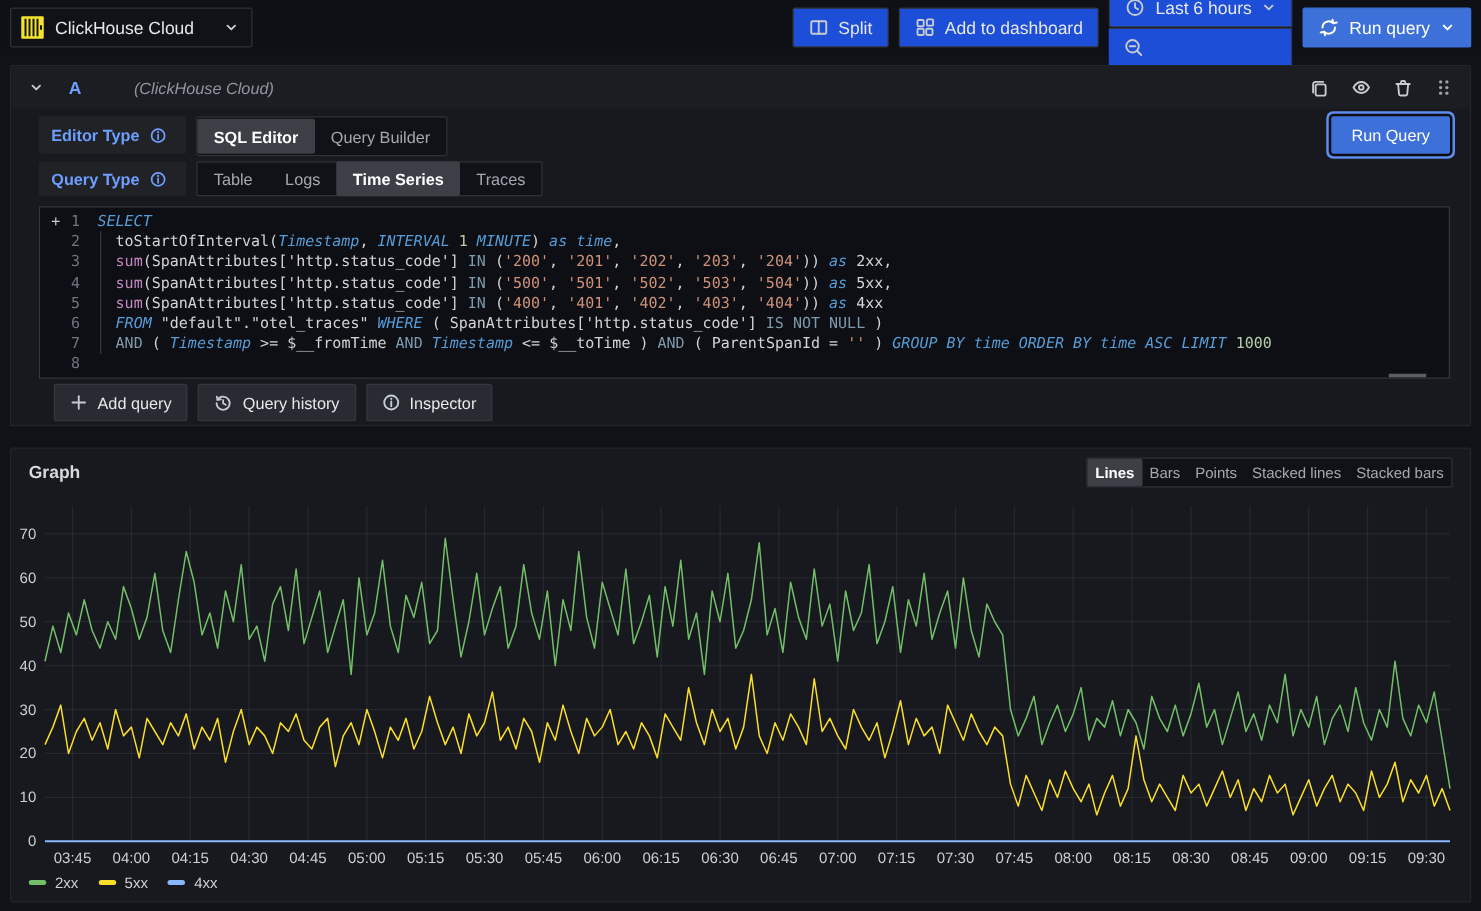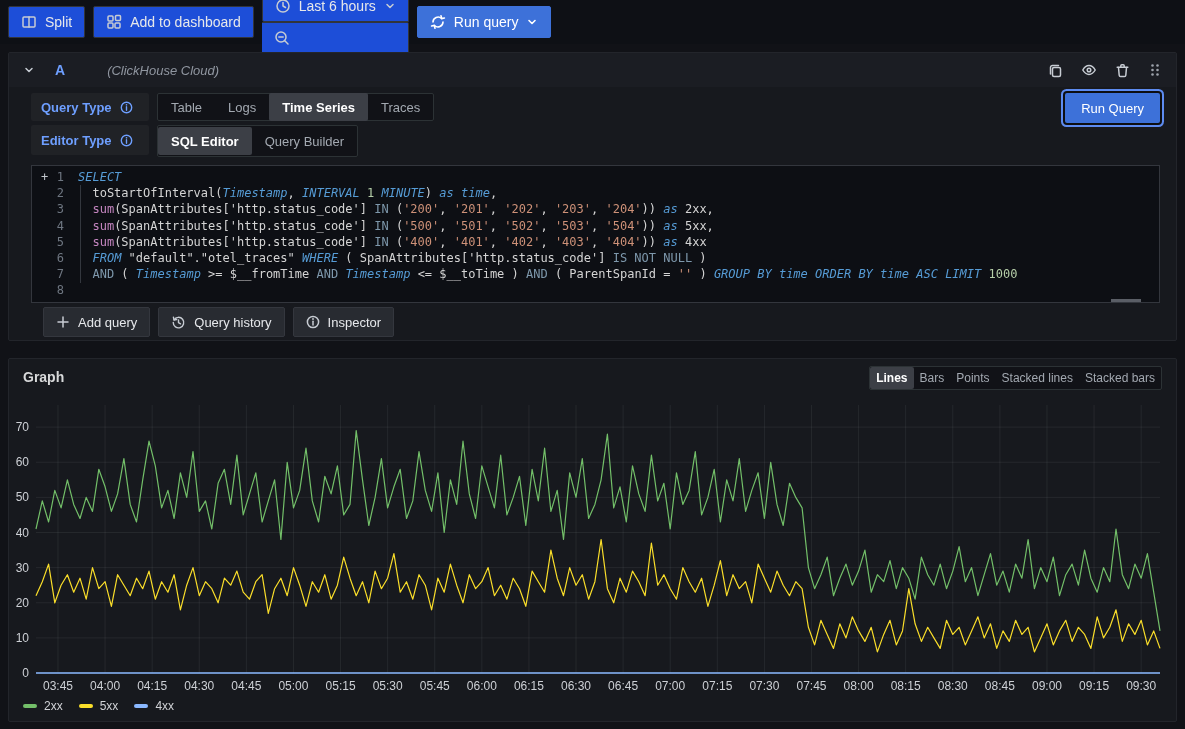--- a/index.html
+++ b/index.html
@@ -65,20 +65,38 @@
   #graph-modes button { height:22px; padding:0 6px; font-size:12px; }
   #graph-svg { position:absolute; left:6px; top:34px; }
   #graph-legend { position:absolute; left:14px; top:340px; display:flex; gap:16px; align-items:center; }
   .leg-item { display:flex; align-items:center; gap:7px; font-size:12px; color:#D0D2D6; cursor:pointer; }
   .leg-swatch { width:14px; height:4px; border-radius:2px; }
 </style>
 </head>
 <body>
 
 <div class="topbar">
+  <button class="ds-picker">
+    <span>
+      <svg class="ic" width="20" height="20" viewBox="0 0 20 20">
+        <rect x="1" y="1" width="18" height="18" rx="1" fill="#F3E32C"></rect>
+        <rect x="3.6" y="3" width="1.6" height="14" fill="#15161B"></rect>
+        <rect x="6.8" y="3" width="1.6" height="14" fill="#15161B"></rect>
+        <rect x="10.0" y="3" width="1.6" height="14" fill="#15161B"></rect>
+        <rect x="13.2" y="3" width="1.6" height="14" fill="#15161B"></rect>
+        <rect x="16.0" y="8.2" width="1.6" height="3.6" fill="#15161B"></rect>
+      </svg>
+    </span>
+    <span class="lbl">ClickHouse Cloud</span>
+    <span>
+      <svg class="ic" width="12" height="12" viewBox="0 0 12 12">
+          <polyline class="stroke" points="3,4.5 6,7.5 9,4.5"></polyline>
+        </svg>
+    </span>
+  </button>
   <div class="topbar-right">
     <button class="tb-btn">
       <span>
         <svg class="ic" width="16" height="16" viewBox="0 0 16 16">
           <rect x="2" y="3" width="12" height="10" rx="1" class="stroke"></rect>
           <line x1="8" y1="3" x2="8" y2="13" class="stroke"></line>
         </svg>
       </span>
       <span>Split</span>
     </button>
@@ -177,52 +195,52 @@
             <circle cx="9.5" cy="12.5" r="1.3" fill="#9DA3AB"></circle>
         </svg>
       </span>
     </span>
   </div>
 
   <div class="qbody">
     <button id="run-query-btn">Run Query</button>
 
     <div class="formrow">
+      <div class="inline-label">
+        <span>Editor Type</span>
+        <span>
+          <svg class="ic" width="13" height="13" viewBox="0 0 14 14">
+            <circle cx="7" cy="7" r="5.6" class="stroke-blue"></circle>
+            <line x1="7" y1="6.2" x2="7" y2="10" class="stroke-blue"></line>
+            <circle cx="7" cy="4" r="0.9" fill="#6E9FFF"></circle>
+          </svg>
+        </span>
+      </div>
+      <div class="seg" id="editor-type-group" style="height:32px">
+          <button class="active">SQL Editor</button>
+          <button class="">Query Builder</button>
+        </div>
+    </div>
+
+    <div class="formrow">
       <div class="inline-label" style="height:28px">
         <span>Query Type</span>
         <span>
           <svg class="ic" width="13" height="13" viewBox="0 0 14 14">
             <circle cx="7" cy="7" r="5.6" class="stroke-blue"></circle>
             <line x1="7" y1="6.2" x2="7" y2="10" class="stroke-blue"></line>
             <circle cx="7" cy="4" r="0.9" fill="#6E9FFF"></circle>
           </svg>
         </span>
       </div>
       <div class="seg" id="query-type-group" style="height:28px">
           <button class="">Table</button>
           <button class="">Logs</button>
           <button class="active">Time Series</button>
           <button class="">Traces</button>
-        </div>
-    </div>
-
-    <div class="formrow">
-      <div class="inline-label">
-        <span>Editor Type</span>
-        <span>
-          <svg class="ic" width="13" height="13" viewBox="0 0 14 14">
-            <circle cx="7" cy="7" r="5.6" class="stroke-blue"></circle>
-            <line x1="7" y1="6.2" x2="7" y2="10" class="stroke-blue"></line>
-            <circle cx="7" cy="4" r="0.9" fill="#6E9FFF"></circle>
-          </svg>
-        </span>
-      </div>
-      <div class="seg" id="editor-type-group" style="height:32px">
-          <button class="active">SQL Editor</button>
-          <button class="">Query Builder</button>
         </div>
     </div>
 
     <div id="code-editor">
       <div id="sql-gutter">
           <div class="gl">1<span class="plus">+</span></div>
           <div class="gl">2</div>
           <div class="gl">3</div>
           <div class="gl">4</div>
           <div class="gl">5</div>

